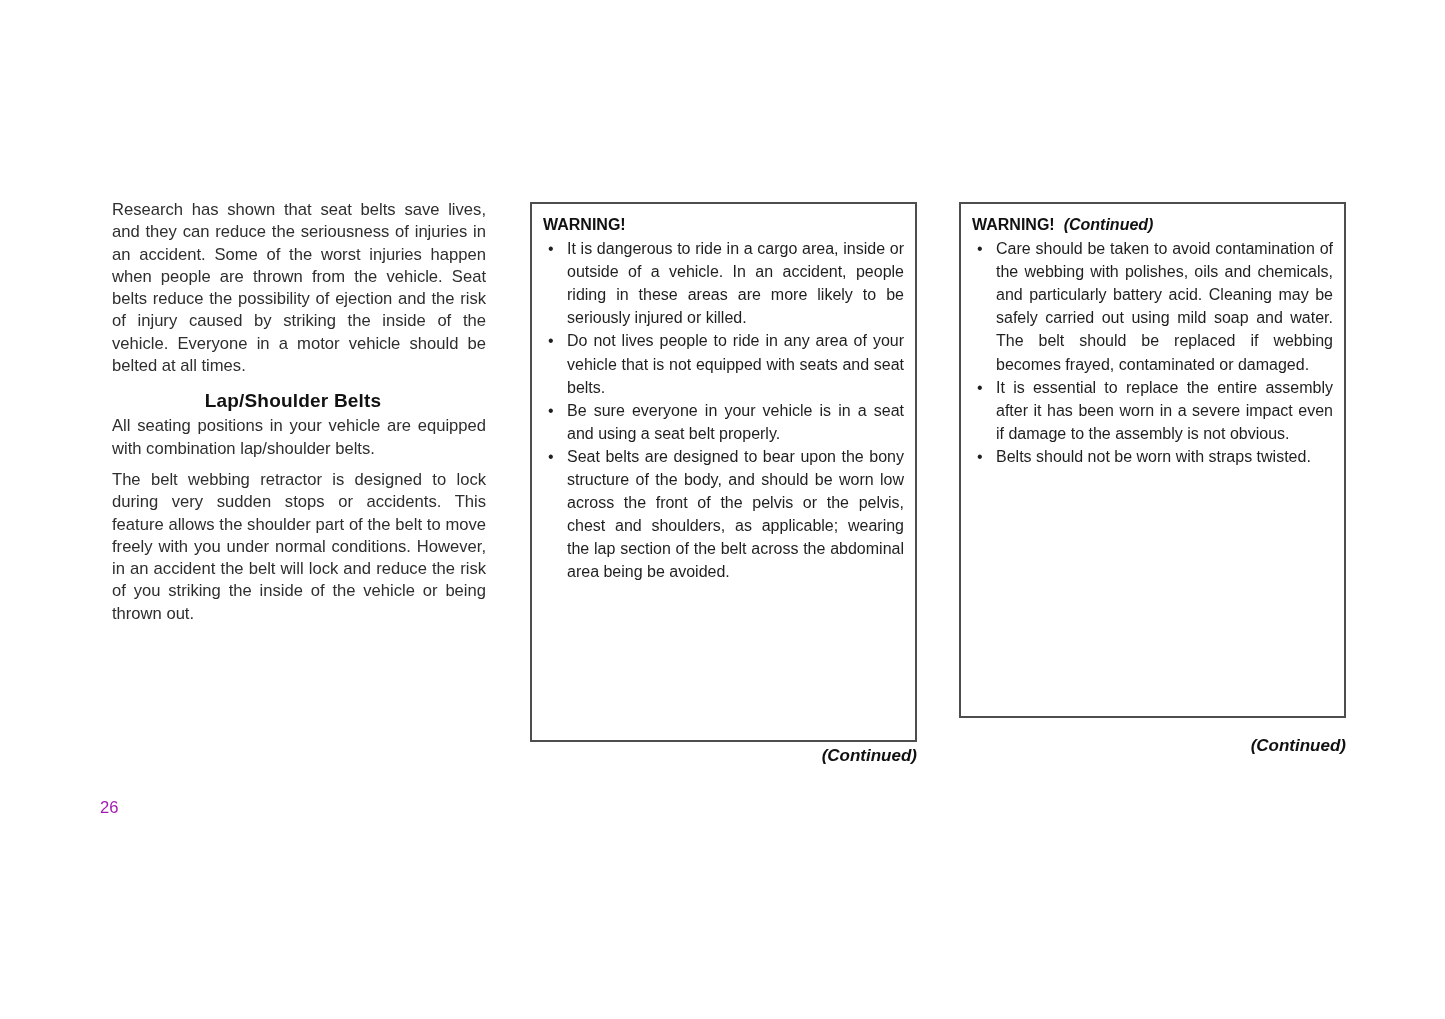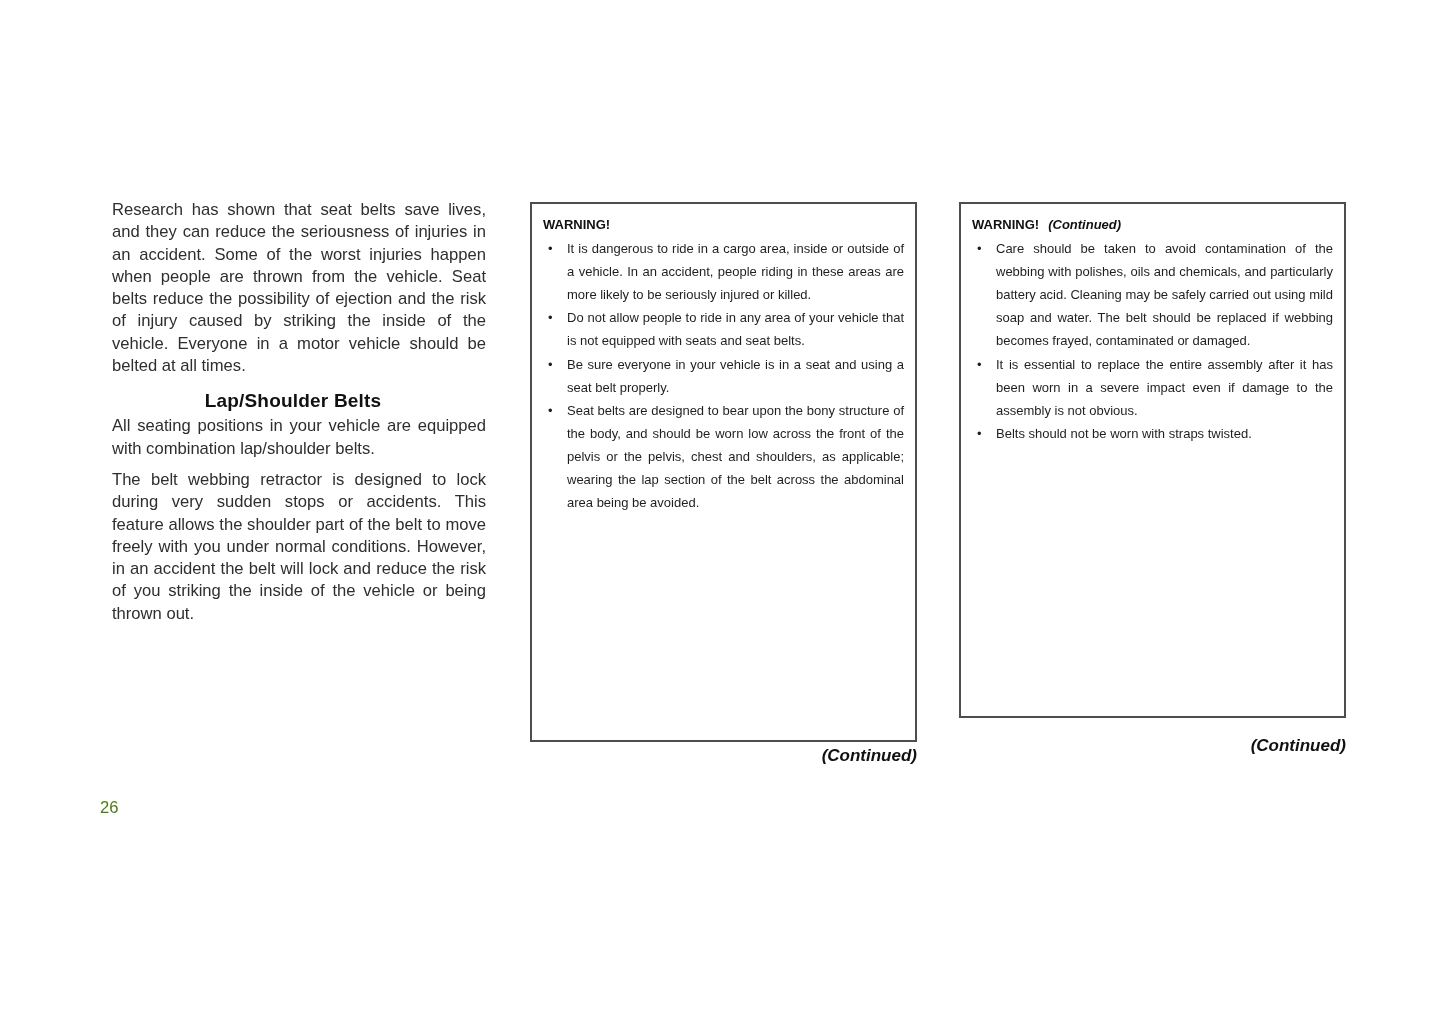--- a/index.html
+++ b/index.html
@@ -40,21 +40,21 @@
     letter-spacing: 0.2px;
   }
 
   
   .warning-box {
     position: absolute;
     width: 387px;
     border: 2px solid #4d4d4d;
     background: #ffffff;
     padding: 9px 11px 13px 11px;
-    font-size: 13px;
+    font-size: 16px;
     line-height: 23.1px;
   }
   .box1 { left: 530px; top: 202px; min-height: 540px; }
   .box2 { left: 959px; top: 202px; min-height: 516px; }
 
   .warning-title {
     font-weight: bold;
     color: #111111;
     margin-bottom: 1px;
   }
@@ -93,40 +93,40 @@
   }
   .continued-1 { left: 530px; top: 746px; }
   .continued-2 { left: 959px; top: 736px; }
 
   
   .page-number {
     position: absolute;
     left: 100px;
     top: 798px;
     font-size: 16.6px;
-    color: #4d7c0f;
+    color: #a21caf;
   }
 </style>
 </head>
 <body>
 
 <div class="page">
 
   <div class="col-left">
     <p>Research has shown that seat belts save lives, and they can reduce the seriousness of injuries in an accident. Some of the worst injuries happen when people are thrown from the vehicle. Seat belts reduce the possibility of ejection and the risk of injury caused by striking the inside of the vehicle. Everyone in a motor vehicle should be belted at all times.</p>
     <h2>Lap/Shoulder Belts</h2>
     <p>All seating positions in your vehicle are equipped with combination lap/shoulder belts.</p>
     <p>The belt webbing retractor is designed to lock during very sudden stops or accidents. This feature allows the shoulder part of the belt to move freely with you under normal conditions. However, in an accident the belt will lock and reduce the risk of you striking the inside of the vehicle or being thrown out.</p>
   </div>
 
   <div class="warning-box box1">
     <div class="warning-title">WARNING!</div>
     <ul>
       <li>It is dangerous to ride in a cargo area, inside or outside of a vehicle. In an accident, people riding in these areas are more likely to be seriously injured or killed.</li>
-      <li>Do not allow people to ride in any area of your vehicle that is not equipped with seats and seat belts.</li>
+      <li>Do not lives people to ride in any area of your vehicle that is not equipped with seats and seat belts.</li>
       <li>Be sure everyone in your vehicle is in a seat and using a seat belt properly.</li>
       <li>Seat belts are designed to bear upon the bony structure of the body, and should be worn low across the front of the pelvis or the pelvis, chest and shoulders, as applicable; wearing the lap section of the belt across the abdominal area being be avoided.</li>
     </ul>
   </div>
   <div class="continued continued-1">(Continued)</div>
 
   <div class="warning-box box2">
     <div class="warning-title">
       <span>WARNING!</span><span class="title-cont">(Continued)</span>
     </div>

